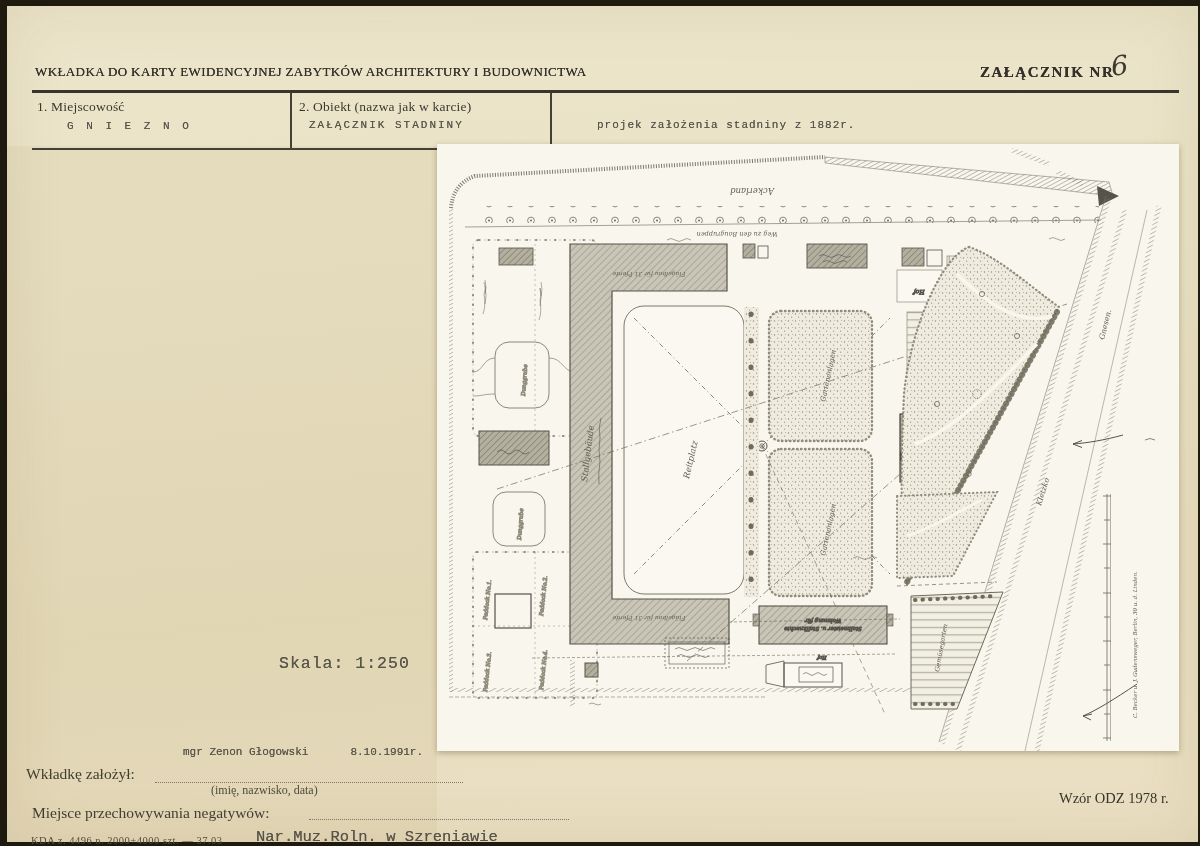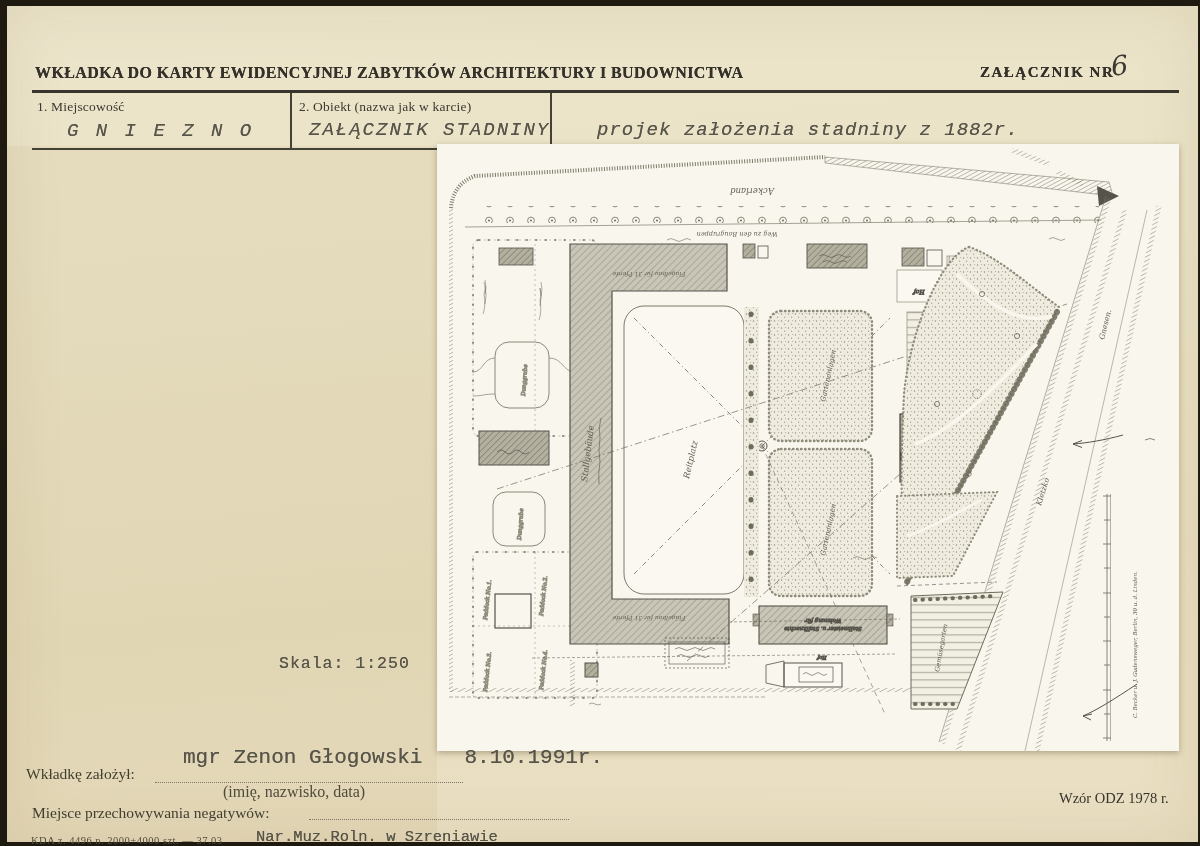--- a/index.html
+++ b/index.html
@@ -12,53 +12,53 @@
     position:absolute;left:7px;top:6px;right:2px;bottom:4px;
     background:linear-gradient(175deg,#ece5cb 0%,#eae2c6 35%,#e7ddbe 68%,#eadfc3 100%);
     box-shadow:inset 0 0 60px rgba(120,100,50,.12);
   }
   .card::after{ 
     content:"";position:absolute;left:0;top:140px;width:430px;bottom:0;
     background:rgba(150,125,60,.07);pointer-events:none;
   }
   .title{
     position:absolute;left:28px;top:58px;
-    font-size:16px;font-weight:bold;color:#34312a;letter-spacing:.4px;
+    font-size:13px;font-weight:normal;color:#34312a;letter-spacing:.4px;
     text-shadow:0 0 .4px #34312a;
   }
   .zal{
     position:absolute;left:973px;top:58px;
     font-size:15px;font-weight:bold;color:#34312a;letter-spacing:1.5px;
     text-shadow:0 0 .4px #34312a;
   }
   .zal-num{
     position:absolute;left:1104px;top:44px;
     font-family:"DejaVu Serif",serif;font-style:italic;font-size:27px;color:#3c3930;
     transform:rotate(-6deg);
   }
   .rule{position:absolute;left:25px;top:84px;width:1147px;height:3px;background:#37352c;}
   .vsep{position:absolute;top:87px;height:56px;width:2px;background:#434136;}
   .fields-bottom{position:absolute;left:25px;top:142px;width:562px;height:2px;background:#434136;z-index:1;}
   .flabel{position:absolute;font-size:13.5px;color:#3b392f;letter-spacing:.2px;}
   .typed{
     font-family:"Liberation Mono","DejaVu Sans Mono",monospace;
     color:#57544a;text-shadow:0 0 .5px rgba(87,84,74,.8);
   }
-  .fvalue{position:absolute;font-size:19px;font-style:italic;}
+  .fvalue{position:absolute;font-size:11px;}
   .paper{
     position:absolute;left:430px;top:138px;width:742px;height:607px;z-index:5;
     background:#f9f6ee;
     box-shadow:0 2px 6px rgba(70,55,20,.35), inset 0 0 30px rgba(120,110,80,.08);
   }
   .skala{position:absolute;left:272px;top:648px;font-size:16.5px;letter-spacing:1px;z-index:2;}
-  .founder-typed{position:absolute;left:176px;top:740px;font-size:21px;z-index:6;}
+  .founder-typed{position:absolute;left:176px;top:740px;font-size:11px;z-index:6;}
   .founder-typed .date{margin-left:42px;}
   .founder-label{position:absolute;left:19px;top:759px;font-size:15.5px;color:#3b392f;}
   .dots1{position:absolute;left:148px;top:762px;width:308px;height:14px;border-bottom:1.6px dotted #7b7767;}
-  .imie{position:absolute;left:216px;top:777px;font-size:16px;color:#4a473c;}
+  .imie{position:absolute;left:204px;top:777px;font-size:12px;color:#4a473c;}
   .nar{position:absolute;left:249px;top:822px;font-size:15.5px;z-index:6;}
   .neg-label{position:absolute;left:25px;top:798px;font-size:15.5px;color:#3b392f;}
   .dots2{position:absolute;left:302px;top:799px;width:260px;height:14px;border-bottom:1.6px dotted #7b7767;}
   .kda{position:absolute;left:24px;top:829px;font-size:10.5px;color:#4d4a3e;letter-spacing:.5px;}
   .wzor{position:absolute;left:1052px;top:784px;font-size:14.5px;color:#35332b;}
   .lbl{font-family:"DejaVu Serif",serif;font-style:italic;fill:#605d50;}
 </style>
 </head>
 <body>
 

